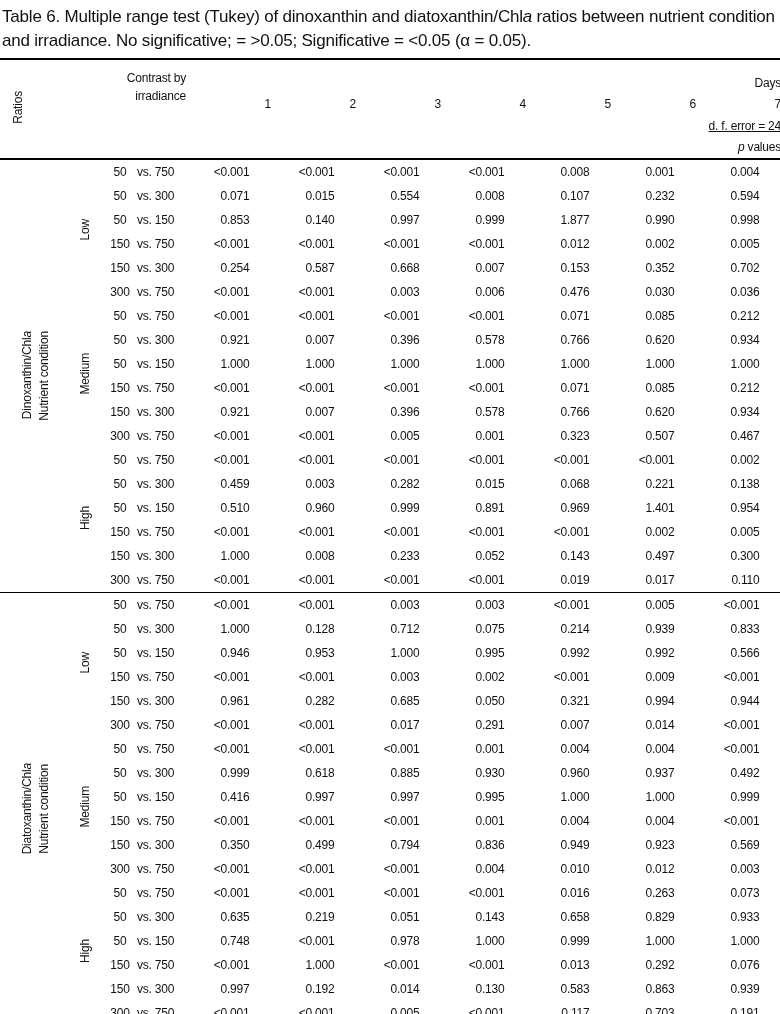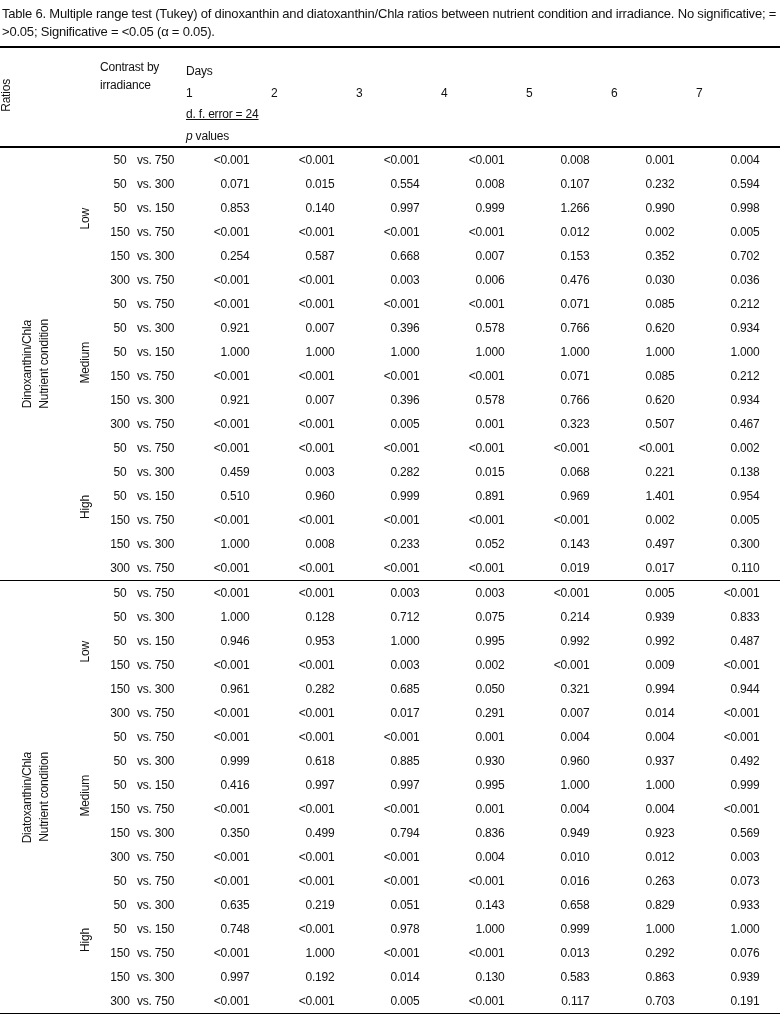--- a/index.html
+++ b/index.html
@@ -13,21 +13,21 @@
     width: 780px;
     height: 1014px;
     box-sizing: border-box;
     padding-top: 5px;
     background: #ffffff;
     overflow: hidden;
   }
   .title {
     margin: 0 0 5px 0;
     padding: 0 2px;
-    font-size: 13px;
+    font-size: 17px;
     letter-spacing: -0.2px;
     line-height: 1.4;
     color: #111;
   }
   .title i { font-style: italic; }
 
   table.results {
     width: 780px;
     border-collapse: collapse;
     table-layout: fixed;
@@ -39,21 +39,21 @@
   col.c-level    { width: 28px; }
   col.c-contrast { width: 86px; }
   col.c-day      { width: 85px; }
 
   thead {
     border-top: 2px solid #000;
     border-bottom: 2px solid #000;
   }
   thead th {
     font-weight: normal;
-    text-align: left;
+    text-align: right;
     vertical-align: middle;
     padding: 0;
     font-size: 12px;
   }
   thead tr.h-row1 th { height: 30px; }
   thead tr.h-row2 th { height: 21px; }
   thead tr.h-row3 th { height: 22px; text-decoration: underline; }
   thead tr.h-row4 th { height: 21px; }
   th.contrast-h { line-height: 1.5; vertical-align: middle; }
   th.days-h { vertical-align: bottom; padding-bottom: 4px; }
@@ -171,21 +171,21 @@
           <td class="valcell"><span class="v">0.107</span></td>
           <td class="valcell"><span class="v">0.232</span></td>
           <td class="valcell"><span class="v">0.594</span></td>
         </tr>
         <tr>
           <td class="contrast"><span class="ca">50</span><span class="cb">vs. 150</span></td>
           <td class="valcell"><span class="v">0.853</span></td>
           <td class="valcell"><span class="v">0.140</span></td>
           <td class="valcell"><span class="v">0.997</span></td>
           <td class="valcell"><span class="v">0.999</span></td>
-          <td class="valcell"><span class="v">1.266</span></td>
+          <td class="valcell"><span class="v">1.877</span></td>
           <td class="valcell"><span class="v">0.990</span></td>
           <td class="valcell"><span class="v">0.998</span></td>
         </tr>
         <tr>
           <td class="contrast"><span class="ca">150</span><span class="cb">vs. 750</span></td>
           <td class="valcell"><span class="v">&lt;0.001</span></td>
           <td class="valcell"><span class="v">&lt;0.001</span></td>
           <td class="valcell"><span class="v">&lt;0.001</span></td>
           <td class="valcell"><span class="v">&lt;0.001</span></td>
           <td class="valcell"><span class="v">0.012</span></td>
@@ -364,21 +364,21 @@
           <td class="valcell"><span class="v">0.833</span></td>
         </tr>
         <tr>
           <td class="contrast"><span class="ca">50</span><span class="cb">vs. 150</span></td>
           <td class="valcell"><span class="v">0.946</span></td>
           <td class="valcell"><span class="v">0.953</span></td>
           <td class="valcell"><span class="v">1.000</span></td>
           <td class="valcell"><span class="v">0.995</span></td>
           <td class="valcell"><span class="v">0.992</span></td>
           <td class="valcell"><span class="v">0.992</span></td>
-          <td class="valcell"><span class="v">0.487</span></td>
+          <td class="valcell"><span class="v">0.566</span></td>
         </tr>
         <tr>
           <td class="contrast"><span class="ca">150</span><span class="cb">vs. 750</span></td>
           <td class="valcell"><span class="v">&lt;0.001</span></td>
           <td class="valcell"><span class="v">&lt;0.001</span></td>
           <td class="valcell"><span class="v">0.003</span></td>
           <td class="valcell"><span class="v">0.002</span></td>
           <td class="valcell"><span class="v">&lt;0.001</span></td>
           <td class="valcell"><span class="v">0.009</span></td>
           <td class="valcell"><span class="v">&lt;0.001</span></td>

